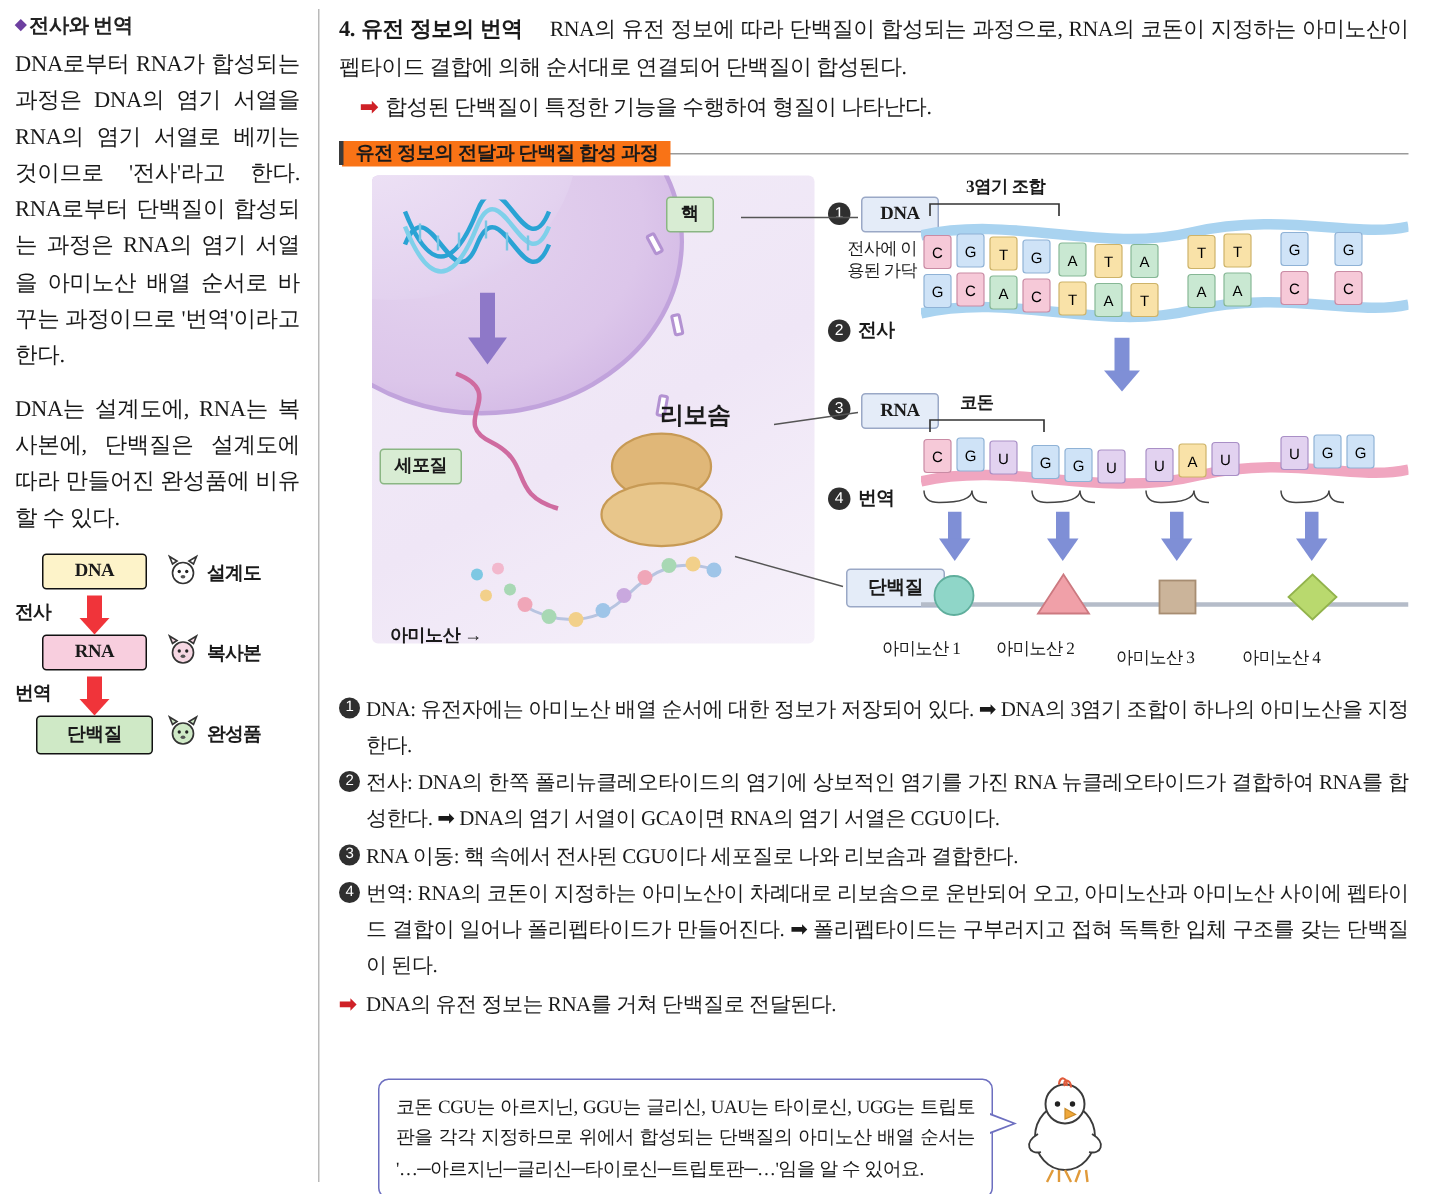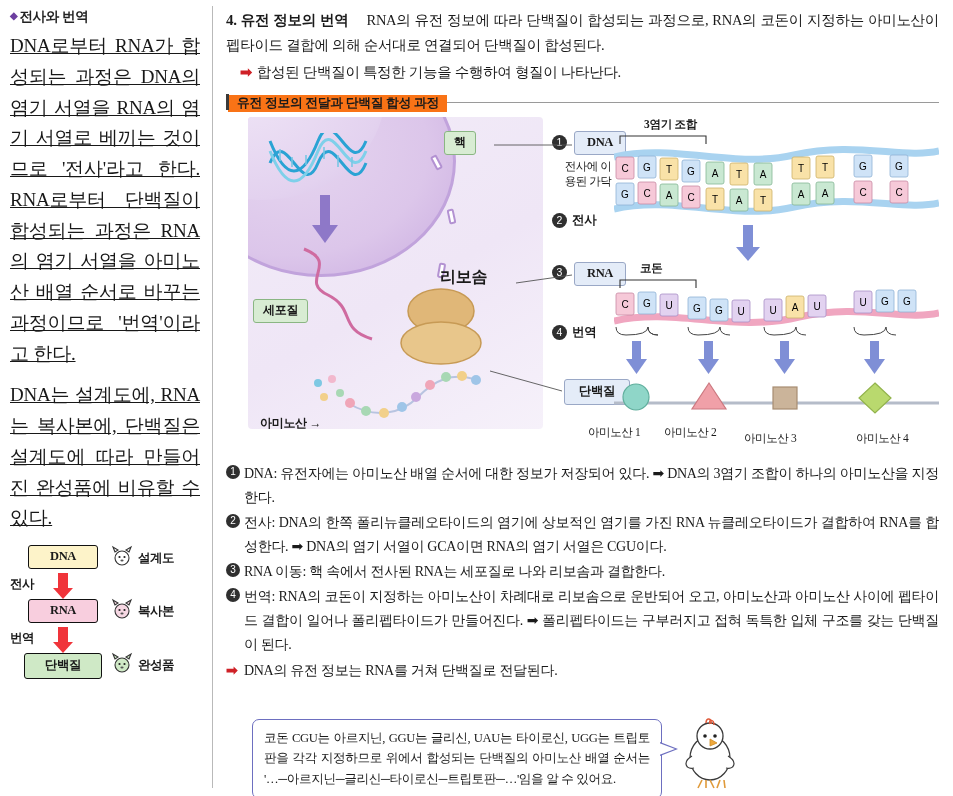--- a/index.html
+++ b/index.html
@@ -37,27 +37,26 @@
     margin-bottom: 5px;
     letter-spacing: -0.3px;
   }
   .side-title .diamond {
     color: #6d3fa0;
     font-size: 10px;
     vertical-align: 2px;
     margin-right: 2px;
   }
   .side-p {
-    font-size: 19px;
+    font-size: 15px;
     line-height: 1.62;
     text-align: justify;
     margin: 0 0 11px 0;
     letter-spacing: -0.2px;
     color: #181818;
-    text-decoration: underline;
   }
 
   
   #side-flow {
     position: relative;
     margin-top: 4px;
     width: 190px;
     height: 160px;
   }
   .chip {
@@ -668,36 +667,36 @@
           <line x1="0" y1="28" x2="325" y2="28" stroke="#b5bcc9" stroke-width="3"></line>
           <circle cx="22" cy="22" r="13" fill="#8fd6c8" stroke="#5fae9c" stroke-width="1.2"></circle>
           <polygon points="95,8 112,34 78,34" fill="#f0a0a8" stroke="#cc7980" stroke-width="1.2"></polygon>
           <rect x="159" y="12" width="24" height="22" fill="#cbb49a" stroke="#a78d72" stroke-width="1.2"></rect>
           <polygon points="261,8 277,23 261,38 245,23" fill="#b9d96e" stroke="#92b34c" stroke-width="1.2"></polygon>
         </svg>
 
         <div class="aa-name" style="left:32px; top:312px;">아미노산 1</div>
         <div class="aa-name" style="left:108px; top:312px;">아미노산 2</div>
         <div class="aa-name" style="left:188px; top:318px;">아미노산 3</div>
-        <div class="aa-name" style="left:272px; top:318px;margin-left:28px;">아미노산 4</div>
+        <div class="aa-name" style="left:272px; top:318px;">아미노산 4</div>
       </div>
     </div>
 
     <div style="position:relative; margin-top:14px;">
       <div class="ex-item">
         <span class="ex-mark">1</span>
         <span>DNA: 유전자에는 아미노산 배열 순서에 대한 정보가 저장되어 있다. ➡ DNA의 3염기 조합이 하나의 아미노산을 지정한다.</span>
       </div>
       <div class="ex-item">
         <span class="ex-mark">2</span>
         <span>전사: DNA의 한쪽 폴리뉴클레오타이드의 염기에 상보적인 염기를 가진 RNA 뉴클레오타이드가 결합하여 RNA를 합성한다. ➡ DNA의 염기 서열이 GCA이면 RNA의 염기 서열은 CGU이다.</span>
       </div>
       <div class="ex-item">
         <span class="ex-mark">3</span>
-        <span>RNA 이동: 핵 속에서 전사된 RNA는 세포질로 나와 리보솜과 결합한다.</span>
+        <span>RNA 이동: 핵 속에서 전사된 CGU이다 세포질로 나와 리보솜과 결합한다.</span>
       </div>
       <div class="ex-item">
         <span class="ex-mark">4</span>
         <span>번역: RNA의 코돈이 지정하는 아미노산이 차례대로 리보솜으로 운반되어 오고, 아미노산과 아미노산 사이에 펩타이드 결합이 일어나 폴리펩타이드가 만들어진다. ➡ 폴리펩타이드는 구부러지고 접혀 독특한 입체 구조를 갖는 단백질이 된다.</span>
       </div>
       <div class="ex-last">
         <span class="rarrow">➡</span>
         <span>DNA의 유전 정보는 RNA를 거쳐 단백질로 전달된다.</span>
       </div>
     </div>

